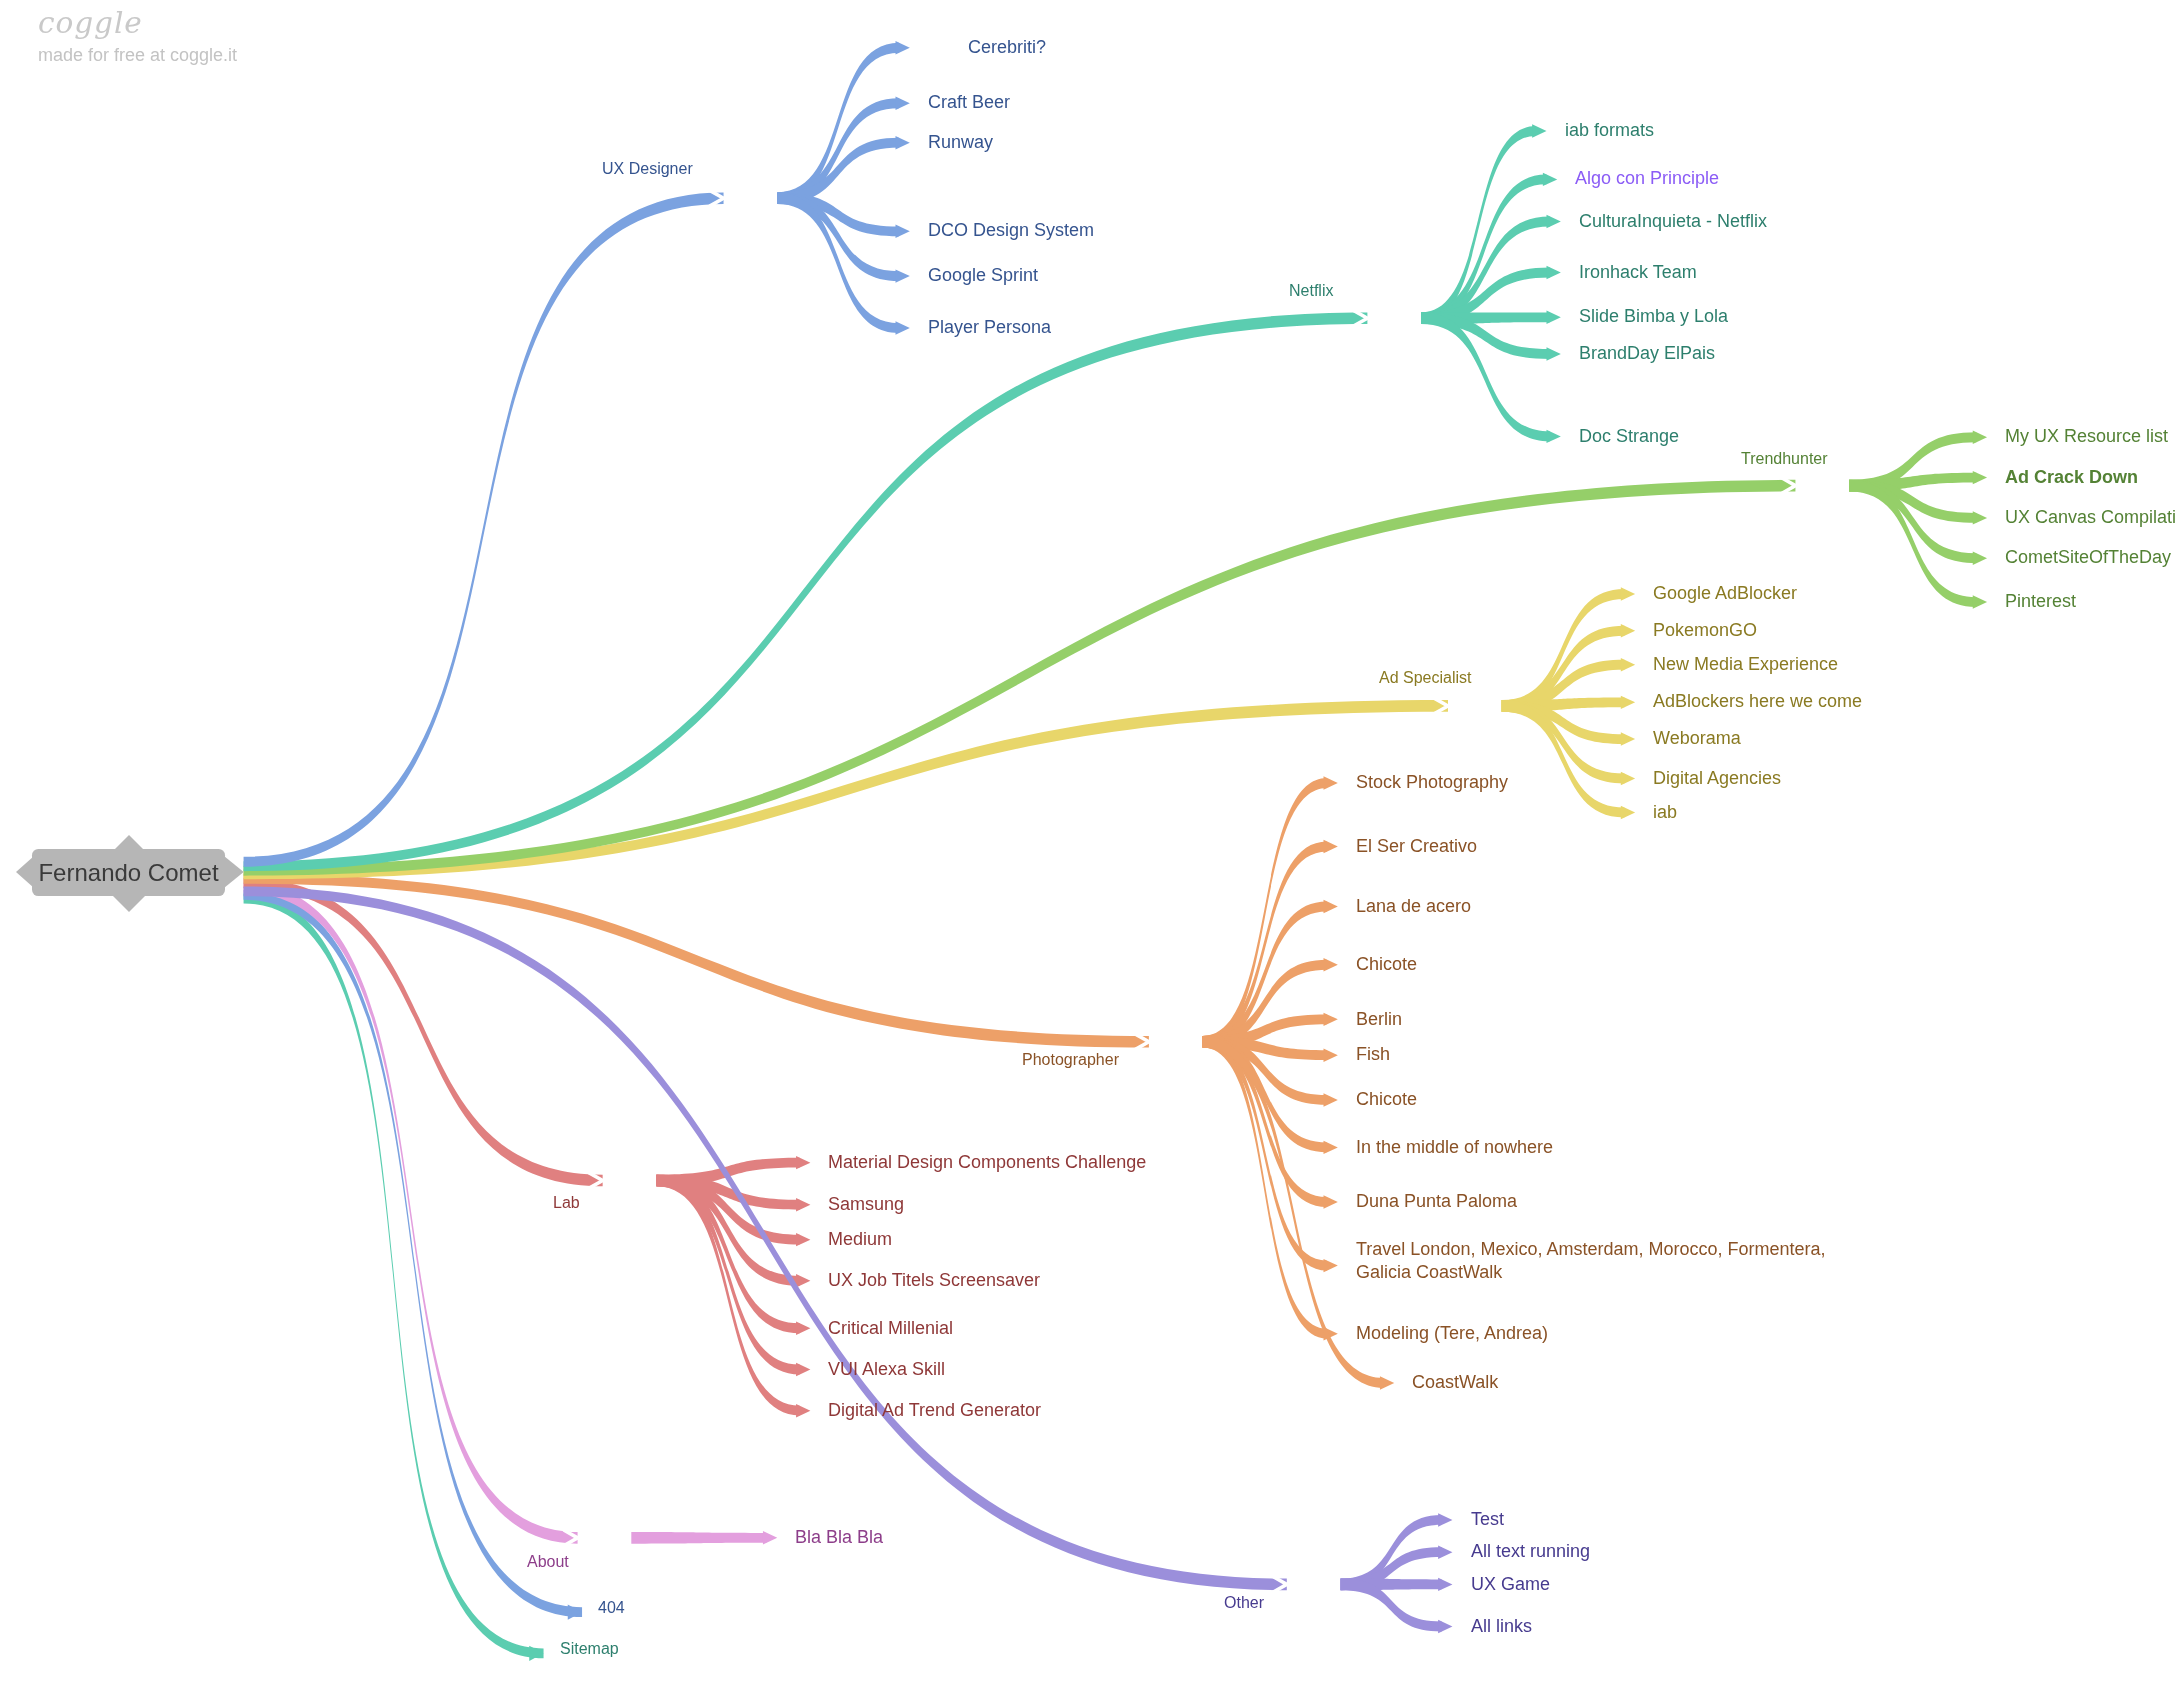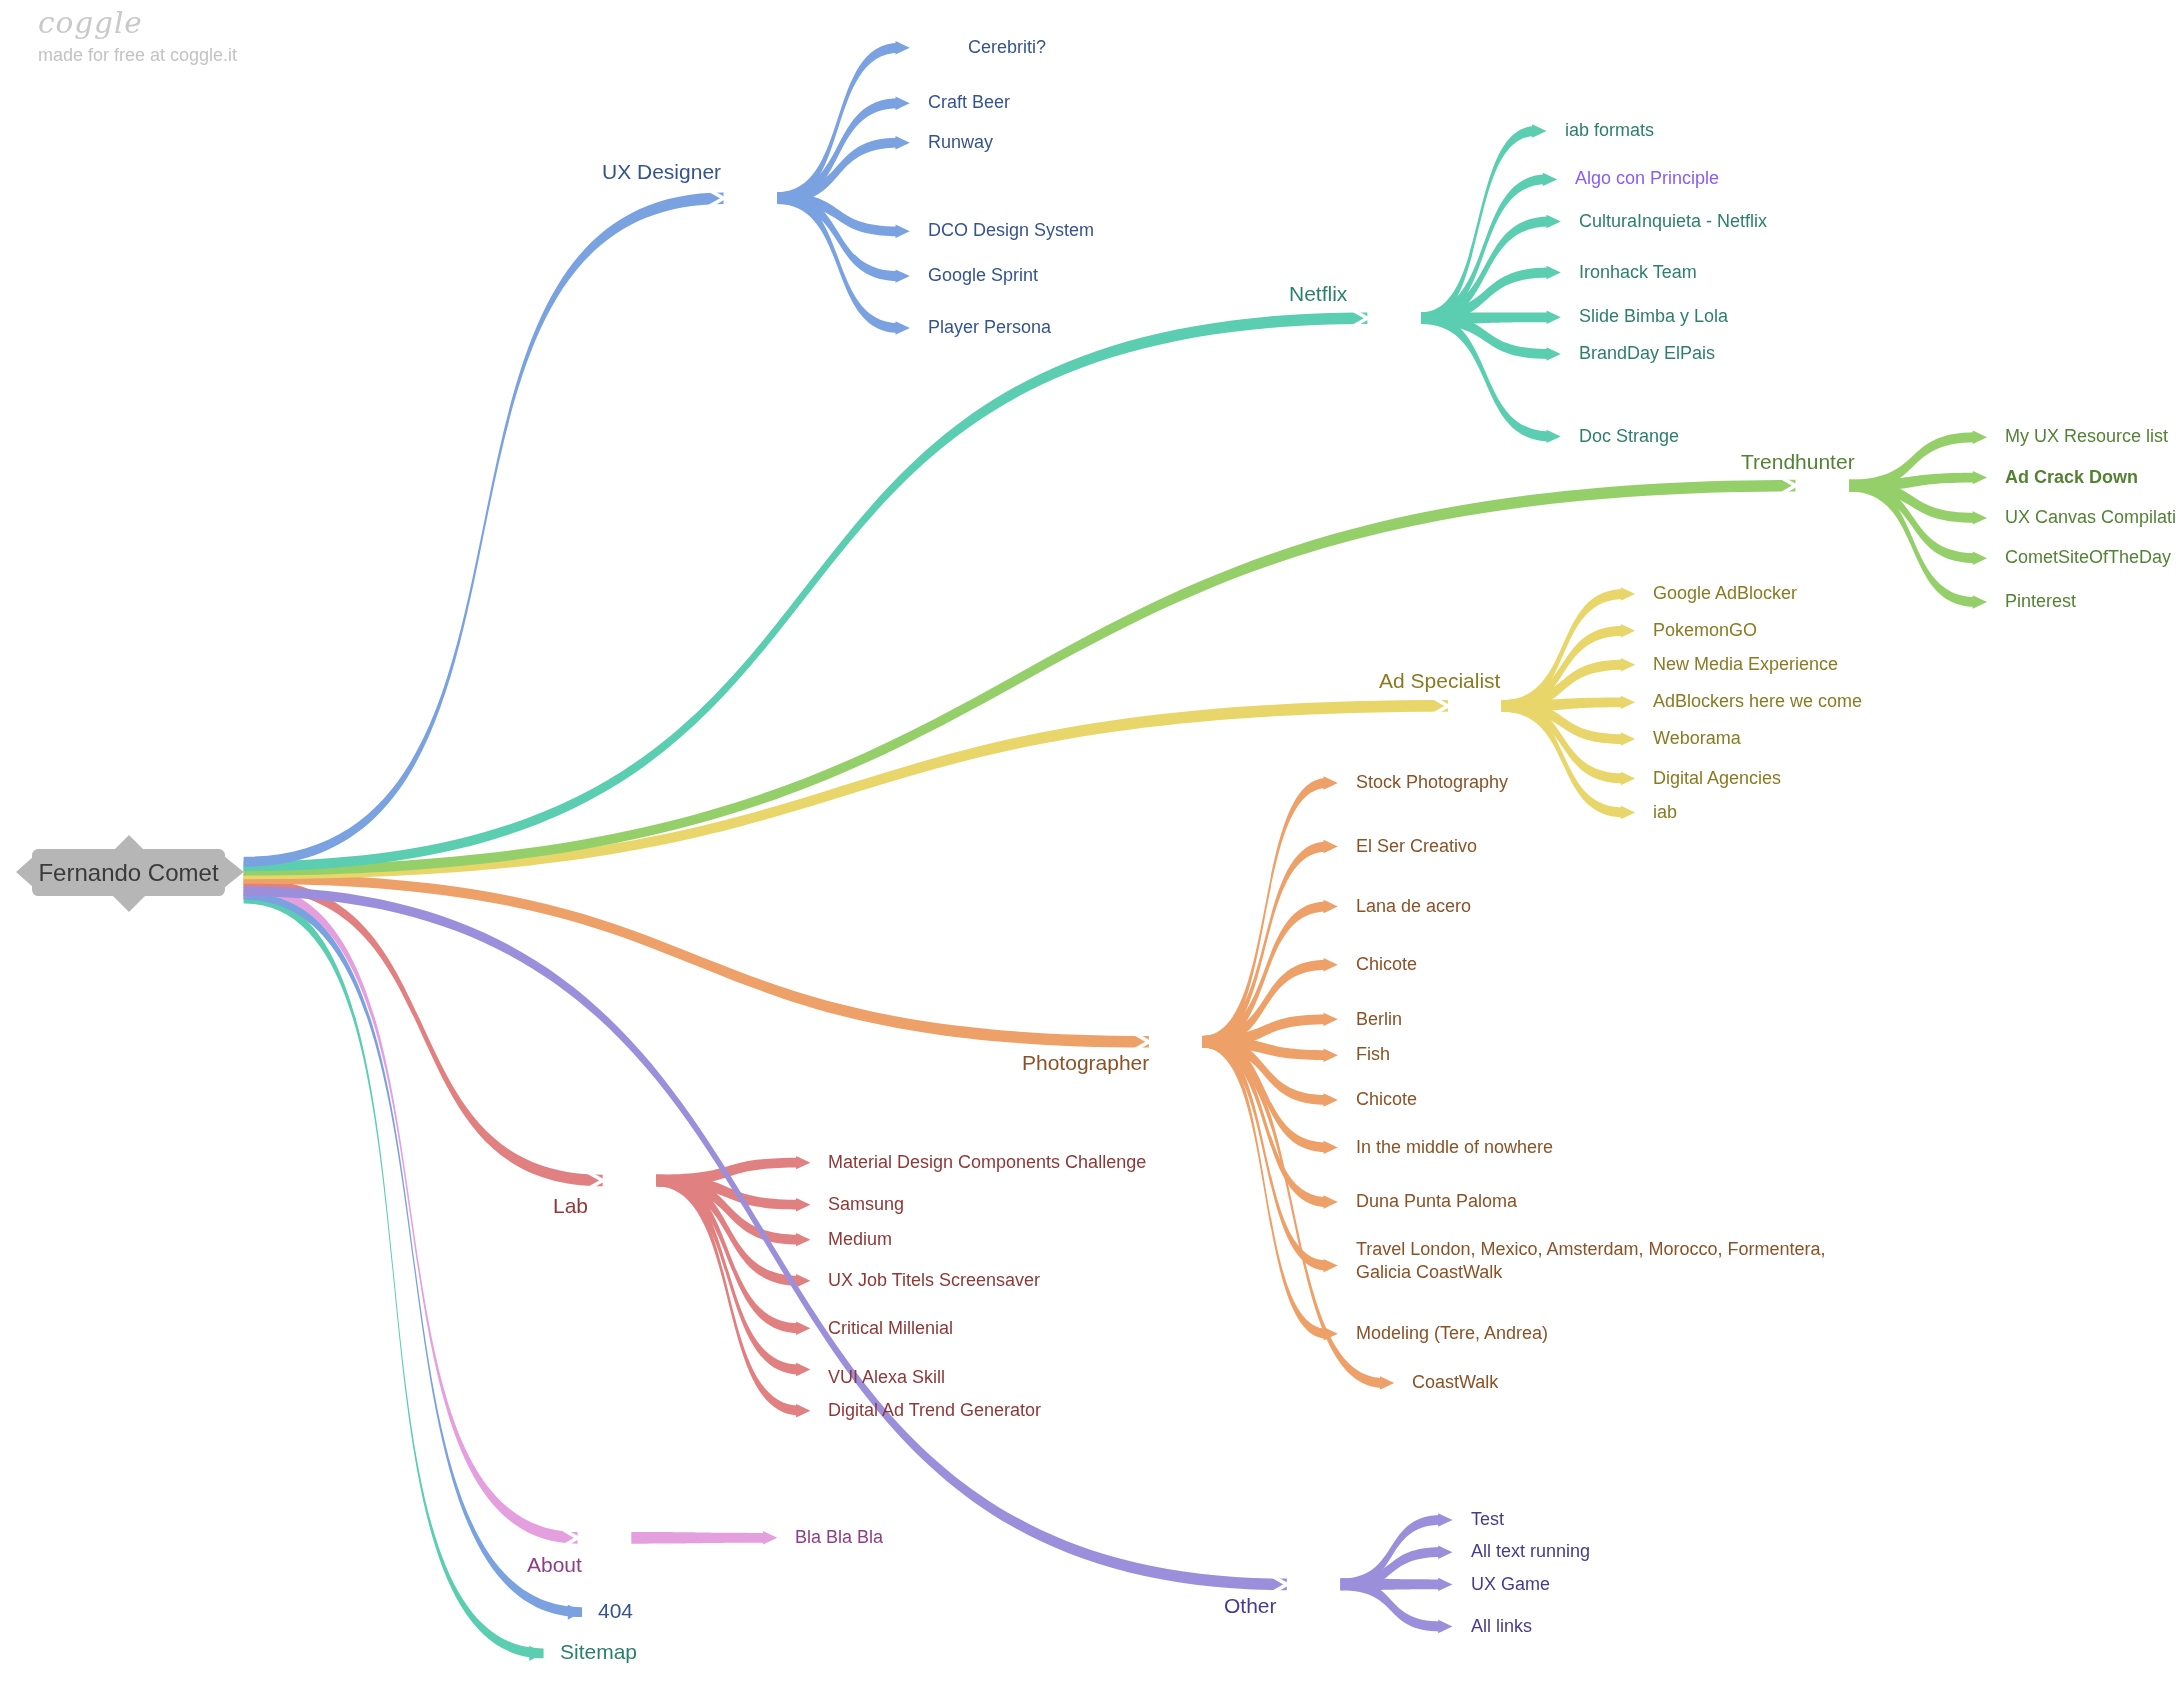--- a/index.html
+++ b/index.html
@@ -6,21 +6,21 @@
   body{width:2176px;height:1685px;overflow:hidden;font-family:"Liberation Sans",sans-serif;}
   #stage{position:relative;width:1824px;height:1685px;background:#fff;border-radius:23px;}
   #mapsvg{position:absolute;left:0;top:0;width:2176px;height:1685px;}
 
   .logo{position:absolute;left:38px;top:9px;user-select:none;}
   .logo-word{font-family:"DejaVu Serif",serif;font-style:italic;font-size:29.6px;color:#c9c9c9;letter-spacing:0.9px;line-height:1;}
   .logo-sub{font-family:"Liberation Sans",sans-serif;font-size:18px;color:#c3c3c3;margin-top:7.2px;line-height:1;}
 
   .node-label{position:absolute;white-space:pre;line-height:1.25;}
   .lbl-root{font-size:24px;color:#3a3a3a;}
-  .lbl-branch{font-size:21px;}
+  .lbl-branch{font-size:16px;}
   .lbl-leaf{font-size:18px;}
 
   .root-box{position:absolute;left:32px;top:849px;width:193px;height:47px;
     background:#b6b6b6;border-radius:6.3px;}
   .root-text{position:absolute;left:32px;top:849px;width:193px;height:47px;
     display:flex;align-items:center;justify-content:center;}
   .root-nub{position:absolute;background:#b6b6b6;}
   .root-nub.top{left:113px;top:835px;width:32px;height:16px;
     clip-path:polygon(0 100%,100% 100%,50% 0);}
   .root-nub.bottom{left:113px;top:896px;width:32px;height:16px;
@@ -194,21 +194,21 @@
       <div class="node-label lbl-branch" style="left: 560px; top: 1639px; color: rgb(45, 127, 109);">Sitemap</div>
       <div class="node-label lbl-branch" style="left: 598px; top: 1598px; color: rgb(53, 84, 143);">404</div>
       <div class="node-label lbl-branch" style="left: 527px; top: 1552px; color: rgb(141, 62, 138);">About</div>
       <div class="node-label lbl-leaf" style="left: 795px; top: 1526px; color: rgb(141, 62, 138);">Bla Bla Bla</div>
       <div class="node-label lbl-branch" style="left: 553px; top: 1193px; color: rgb(143, 56, 56);">Lab</div>
       <div class="node-label lbl-leaf" style="left: 828px; top: 1151px; color: rgb(143, 56, 56);">Material Design Components Challenge</div>
       <div class="node-label lbl-leaf" style="left: 828px; top: 1193px; color: rgb(143, 56, 56);">Samsung</div>
       <div class="node-label lbl-leaf" style="left: 828px; top: 1228px; color: rgb(143, 56, 56);">Medium</div>
       <div class="node-label lbl-leaf" style="left: 828px; top: 1269px; color: rgb(143, 56, 56);">UX Job Titels Screensaver</div>
       <div class="node-label lbl-leaf" style="left: 828px; top: 1317px; color: rgb(143, 56, 56);">Critical Millenial</div>
-      <div class="node-label lbl-leaf" style="left: 828px; top: 1358px; color: rgb(143, 56, 56); margin-top: 8px;">VUI Alexa Skill</div>
+      <div class="node-label lbl-leaf" style="left: 828px; top: 1358px; color: rgb(143, 56, 56);">VUI Alexa Skill</div>
       <div class="node-label lbl-leaf" style="left: 828px; top: 1399px; color: rgb(143, 56, 56);">Digital Ad Trend Generator</div>
       <div class="node-label lbl-branch" style="left: 1224px; top: 1593px; color: rgb(71, 59, 143);">Other</div>
       <div class="node-label lbl-leaf" style="left: 1471px; top: 1508px; color: rgb(71, 59, 143);">Test</div>
       <div class="node-label lbl-leaf" style="left: 1471px; top: 1540px; color: rgb(71, 59, 143);">All text running</div>
       <div class="node-label lbl-leaf" style="left: 1471px; top: 1573px; color: rgb(71, 59, 143);">UX Game</div>
       <div class="node-label lbl-leaf" style="left: 1471px; top: 1615px; color: rgb(71, 59, 143);">All links</div>
       <div class="node-label lbl-branch" style="left: 1022px; top: 1050px; color: rgb(138, 82, 38);">Photographer</div>
       <div class="node-label lbl-leaf" style="left: 1356px; top: 771px; color: rgb(138, 82, 38);">Stock Photography</div>
       <div class="node-label lbl-leaf" style="left: 1356px; top: 835px; color: rgb(138, 82, 38);">El Ser Creativo</div>
       <div class="node-label lbl-leaf" style="left: 1356px; top: 895px; color: rgb(138, 82, 38);">Lana de acero</div>

